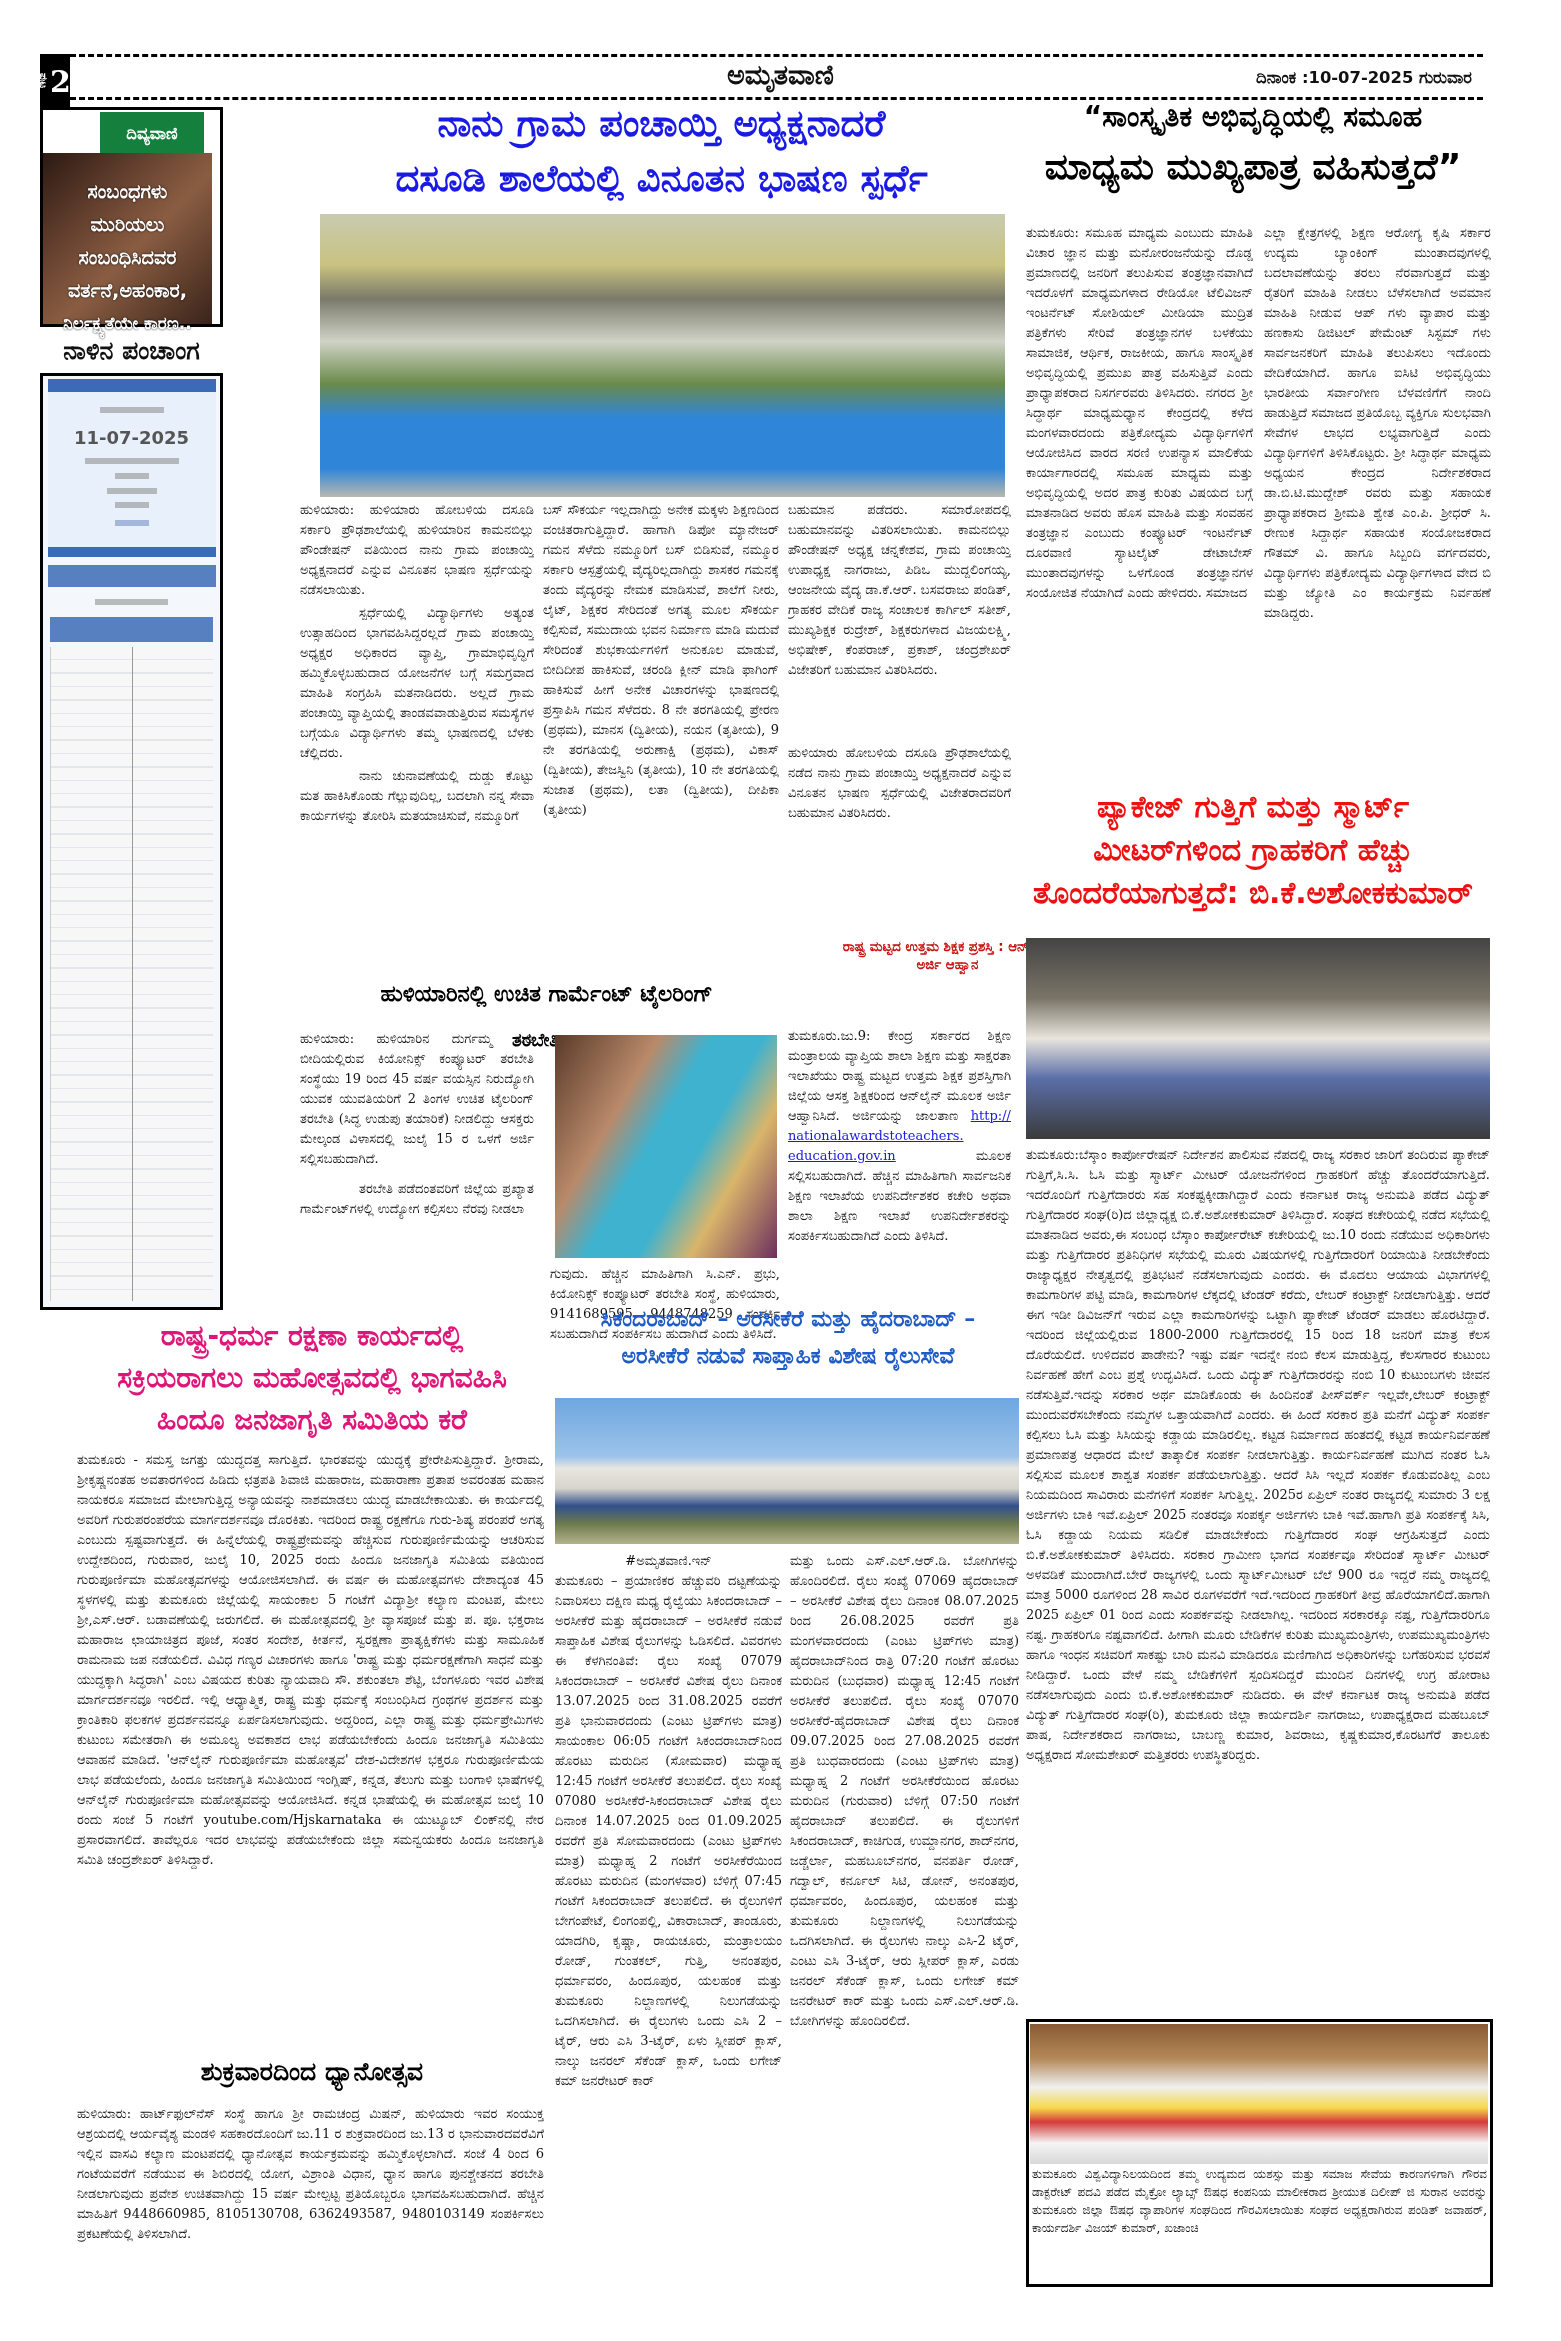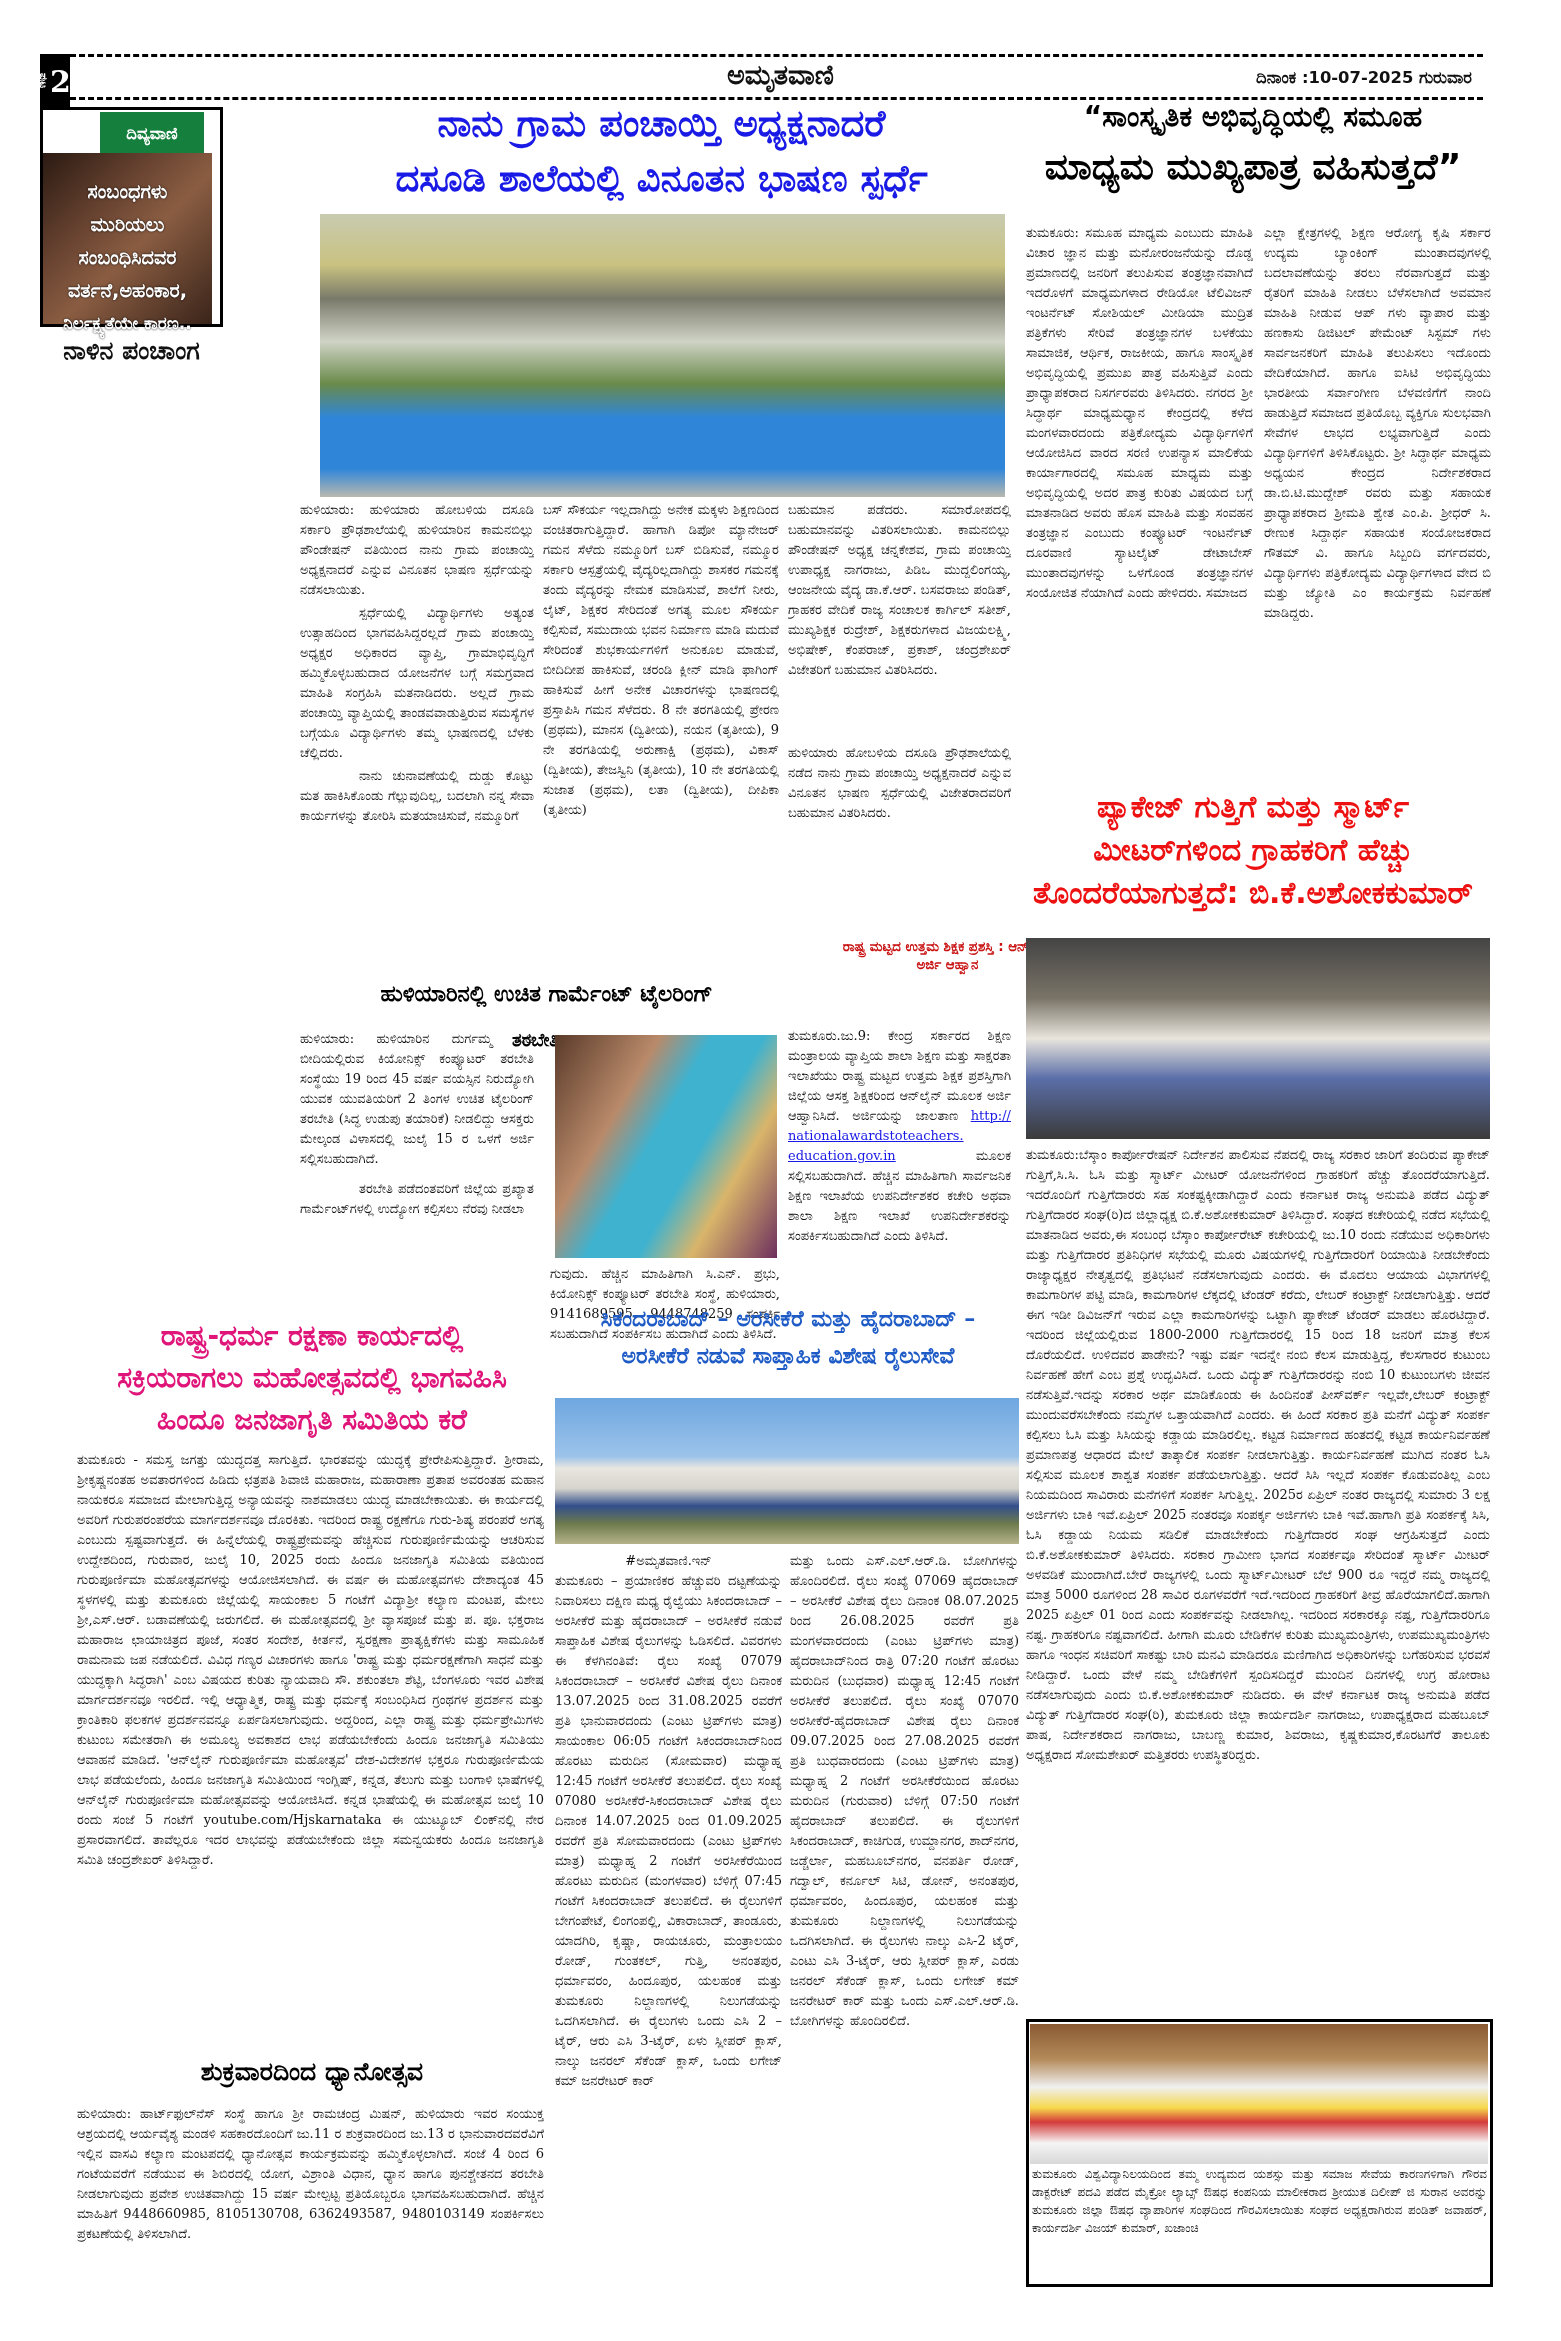--- a/index.html
+++ b/index.html
@@ -72,20 +72,35 @@
   <div class="divya-title" style="left:100px;top:112px;">ದಿವ್ಯವಾಣಿ</div>
   <div class="divya-img">
     <div>ಸಂಬಂಧಗಳು</div>
     <div>ಮುರಿಯಲು</div>
     <div>ಸಂಬಂಧಿಸಿದವರ</div>
     <div>ವರ್ತನೆ,ಅಹಂಕಾರ,</div>
     <div style="font-size:17px;">ನಿರ್ಲಕ್ಷ್ಯತೆಯೇ ಕಾರಣ..</div>
   </div>
 
   <div class="panch-title">ನಾಳಿನ ಪಂಚಾಂಗ</div>
+  <div class="panch-box">
+    <div class="panch-inner">
+      <div class="panch-blur" style="top:28px;left:52px;right:52px;"></div>
+      <div class="panch-date">11-07-2025</div>
+      <div class="panch-blur" style="top:79px;"></div>
+      <div class="panch-blur" style="top:94px;left:67px;right:67px;"></div>
+      <div class="panch-blur" style="top:109px;left:59px;right:59px;"></div>
+      <div class="panch-blur" style="top:123px;left:67px;right:67px;"></div>
+      <div class="panch-blur" style="top:141px;left:67px;right:67px;background:#6b86c0;"></div>
+    </div>
+    <div class="panch-band" style="top:189px;"></div>
+    <div class="panch-blur" style="top:223px;left:52px;right:52px;"></div>
+    <div class="panch-band" style="top:241px;left:7.4px;right:7.4px;height:25px;"></div>
+    <div class="panch-grid" style="top:271px;height:654px;"></div>
+  </div>
 
   <div class="hl hl-blue" style="left:312px;top:103px;width:699px;font-size:37px;">ನಾನು ಗ್ರಾಮ ಪಂಚಾಯ್ತಿ ಅಧ್ಯಕ್ಷನಾದರೆ</div>
   <div class="hl hl-blue" style="left:312px;top:158px;width:699px;font-size:37px;">ದಸೂಡಿ ಶಾಲೆಯಲ್ಲಿ ವಿನೂತನ ಭಾಷಣ ಸ್ಪರ್ಧೆ</div>
   <div class="photo ph-school" style="left:320px;top:214px;width:685px;height:283px;"></div>
 
   <div class="col" style="left:300px;top:500px;width:234px;height:454px;">
     <p>ಹುಳಿಯಾರು: ಹುಳಿಯಾರು ಹೋಬಳಿಯ ದಸೂಡಿ ಸರ್ಕಾರಿ ಪ್ರೌಢಶಾಲೆಯಲ್ಲಿ ಹುಳಿಯಾರಿನ ಕಾಮನಬಿಲ್ಲು ಪೌಂಡೇಷನ್ ವತಿಯಿಂದ ನಾನು ಗ್ರಾಮ ಪಂಚಾಯ್ತಿ ಅಧ್ಯಕ್ಷನಾದರೆ ಎನ್ನುವ ವಿನೂತನ ಭಾಷಣ ಸ್ಪರ್ಧೆಯನ್ನು ನಡೆಸಲಾಯಿತು.</p>
     <p class="indent">ಸ್ಪರ್ಧೆಯಲ್ಲಿ ವಿದ್ಯಾರ್ಥಿಗಳು ಅತ್ಯಂತ ಉತ್ಸಾಹದಿಂದ ಭಾಗವಹಿಸಿದ್ದರಲ್ಲದೆ ಗ್ರಾಮ ಪಂಚಾಯ್ತಿ ಅಧ್ಯಕ್ಷರ ಅಧಿಕಾರದ ವ್ಯಾಪ್ತಿ, ಗ್ರಾಮಾಭಿವೃದ್ಧಿಗೆ ಹಮ್ಮಿಕೊಳ್ಳಬಹುದಾದ ಯೋಜನೆಗಳ ಬಗ್ಗೆ ಸಮಗ್ರವಾದ ಮಾಹಿತಿ ಸಂಗ್ರಹಿಸಿ ಮತನಾಡಿದರು. ಅಲ್ಲದೆ ಗ್ರಾಮ ಪಂಚಾಯ್ತಿ ವ್ಯಾಪ್ತಿಯಲ್ಲಿ ತಾಂಡವವಾಡುತ್ತಿರುವ ಸಮಸ್ಯೆಗಳ ಬಗ್ಗೆಯೂ ವಿದ್ಯಾರ್ಥಿಗಳು ತಮ್ಮ ಭಾಷಣದಲ್ಲಿ ಬೆಳಕು ಚೆಲ್ಲಿದರು.</p>
     <p class="indent">ನಾನು ಚುನಾವಣೆಯಲ್ಲಿ ದುಡ್ಡು ಕೊಟ್ಟು ಮತ ಹಾಕಿಸಿಕೊಂಡು ಗೆಲ್ಲುವುದಿಲ್ಲ, ಬದಲಾಗಿ ನನ್ನ ಸೇವಾ ಕಾರ್ಯಗಳನ್ನು ತೋರಿಸಿ ಮತಯಾಚಿಸುವೆ, ನಮ್ಮೂರಿಗೆ</p>
   </div>

